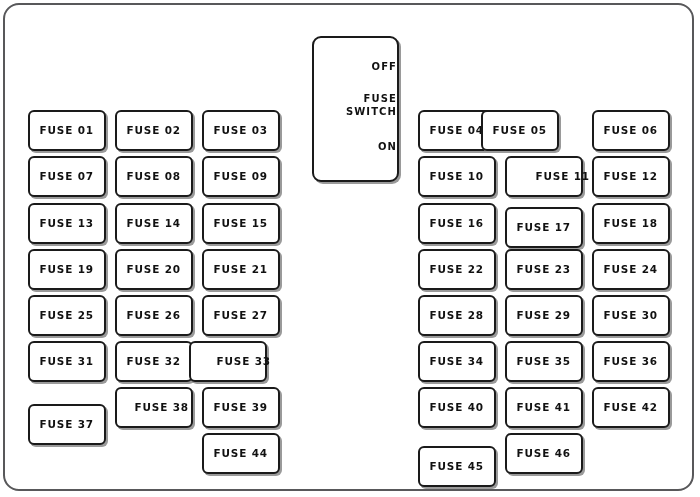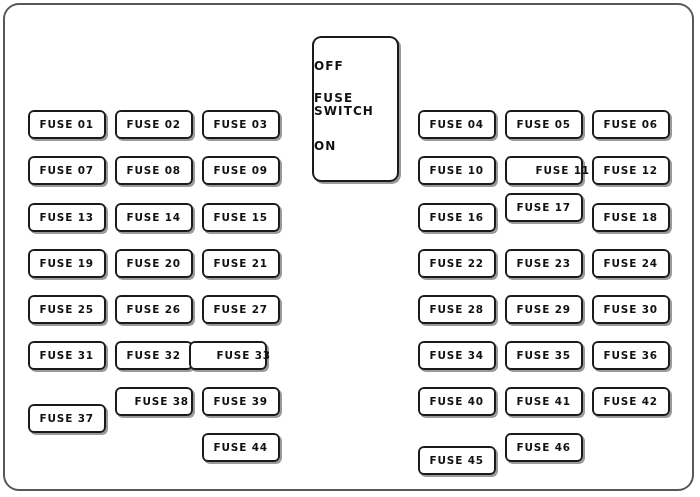--- a/index.html
+++ b/index.html
@@ -26,21 +26,21 @@
     box-sizing: border-box;
     border: 2px solid #58585a;
     border-radius: 16px;
     background: #ffffff;
   }
 
   
   .fuse {
     position: absolute;
     width: 78px;
-    height: 29px;
+    height: 41px;
     box-sizing: border-box;
     border: 2px solid #1a1a1a;
     border-radius: 6px;
     background: #ffffff;
     box-shadow: 2px 2px 0 0 #9a9a9a;
     display: flex;
     align-items: center;
     justify-content: center;
   }
   .fuse .lbl {
@@ -63,22 +63,22 @@
     box-sizing: border-box;
     border: 2px solid #1a1a1a;
     border-radius: 9px;
     background: #ffffff;
     box-shadow: 2px 2px 0 0 #9a9a9a;
   }
   #switch-box .sw-text {
     position: absolute;
     left: 0;
     width: 100%;
-    text-align: left;
-    font-size: 12px;
+    text-align: right;
+    font-size: 10px;
     font-weight: bold;
     color: #111111;
     letter-spacing: 1.1px;
     line-height: 13px;
     white-space: nowrap;
   }
   #sw-off   { top: 22px; }
   #sw-title { top: 54px; }
   #sw-on    { top: 102px; }
 </style>
@@ -160,39 +160,39 @@
       </div>
       <div class="fuse" style="left: 197px; top: 382px;">
         <span class="lbl">FUSE 39</span>
       </div>
       <div class="fuse" style="left: 197px; top: 428px;">
         <span class="lbl">FUSE 44</span>
       </div>
       <div class="fuse" style="left: 413px; top: 105px;">
         <span class="lbl">FUSE 04</span>
       </div>
-      <div class="fuse" style="left: 500px; top: 105px;">
+      <div class="fuse" style="left: 476px; top: 105px;">
         <span class="lbl">FUSE 05</span>
       </div>
       <div class="fuse" style="left: 587px; top: 105px;">
         <span class="lbl">FUSE 06</span>
       </div>
       <div class="fuse" style="left: 413px; top: 151px;">
         <span class="lbl">FUSE 10</span>
       </div>
       <div class="fuse" style="left: 500px; top: 151px; padding-left: 37px;">
         <span class="lbl">FUSE 11</span>
       </div>
       <div class="fuse" style="left: 587px; top: 151px;">
         <span class="lbl">FUSE 12</span>
       </div>
       <div class="fuse" style="left: 413px; top: 198px;">
         <span class="lbl">FUSE 16</span>
       </div>
-      <div class="fuse" style="left: 500px; top: 188px;">
+      <div class="fuse" style="left: 500px; top: 202px;">
         <span class="lbl">FUSE 17</span>
       </div>
       <div class="fuse" style="left: 587px; top: 198px;">
         <span class="lbl">FUSE 18</span>
       </div>
       <div class="fuse" style="left: 413px; top: 244px;">
         <span class="lbl">FUSE 22</span>
       </div>
       <div class="fuse" style="left: 500px; top: 244px;">
         <span class="lbl">FUSE 23</span>

